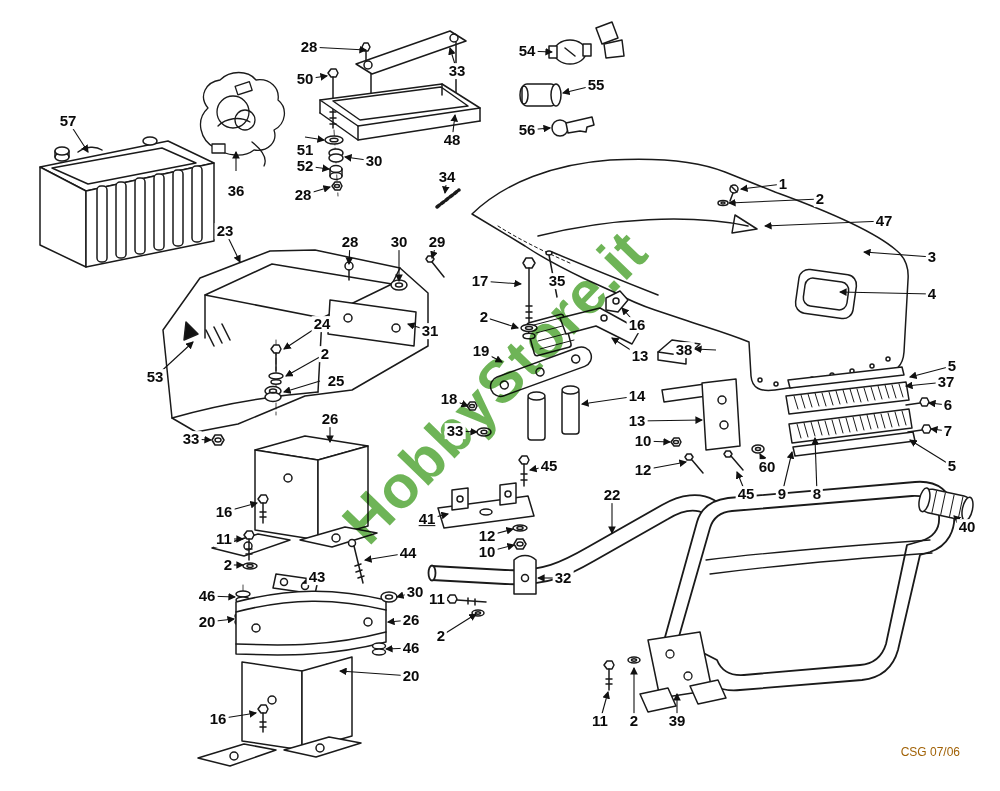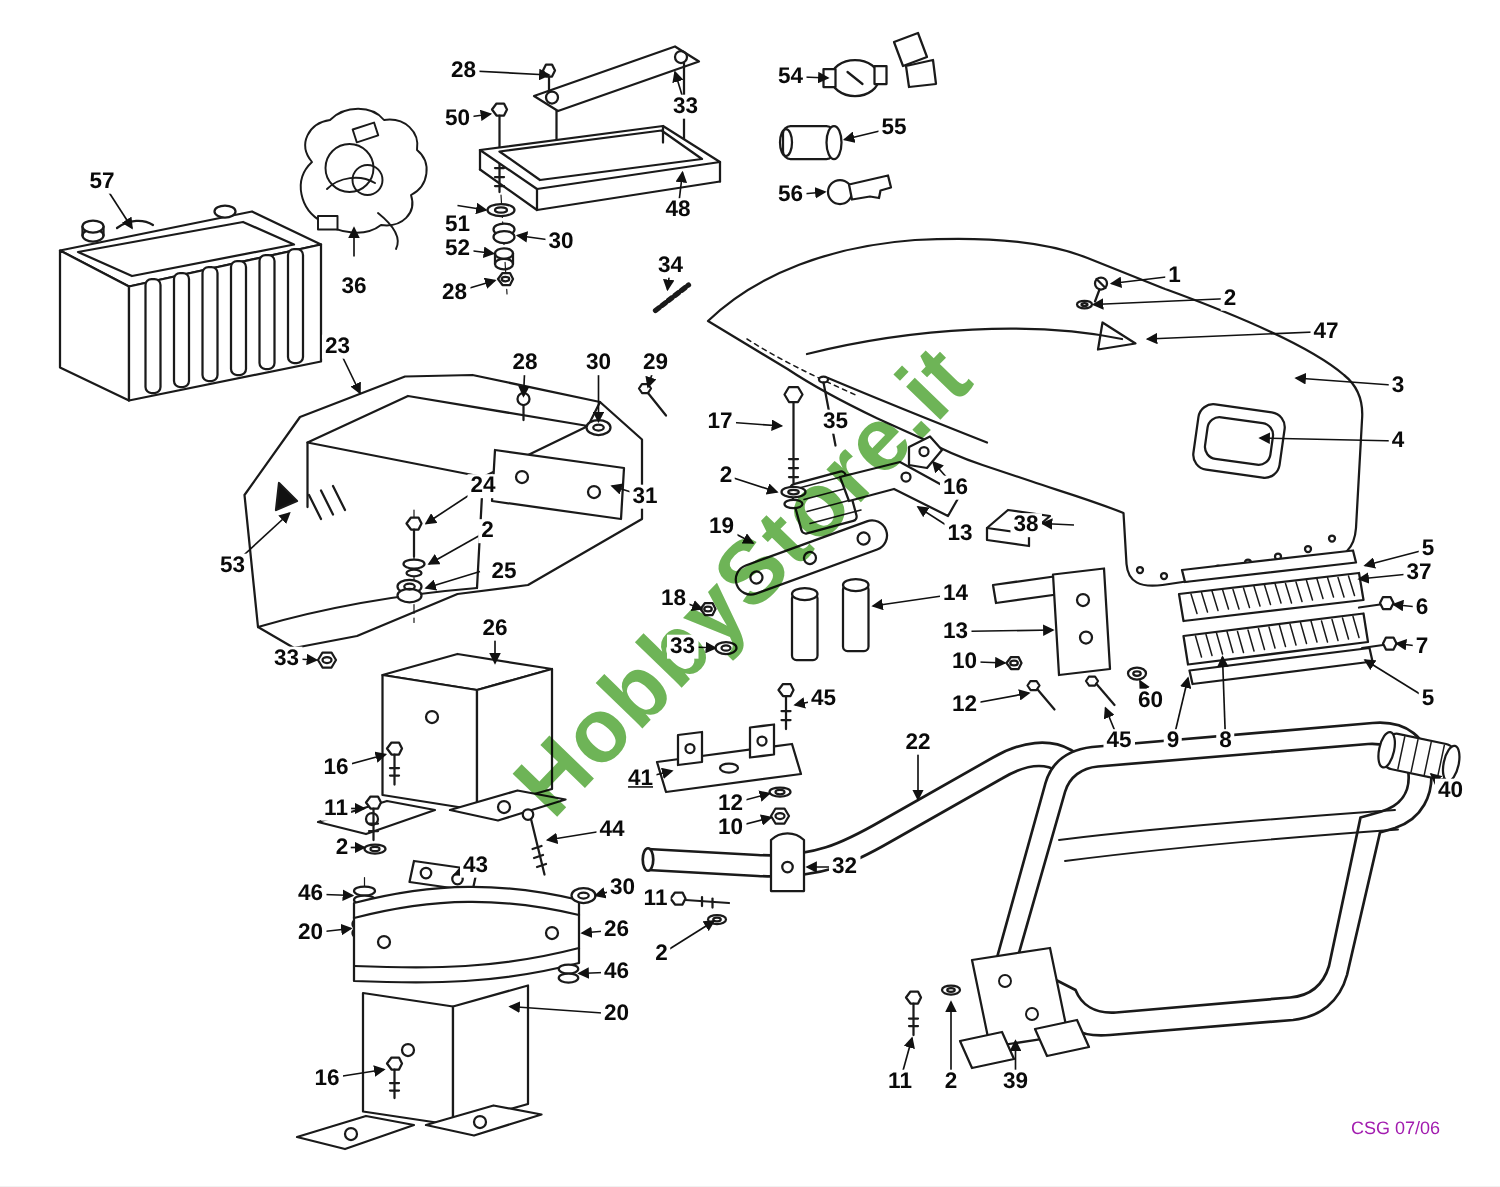--- a/index.html
+++ b/index.html
@@ -9,21 +9,21 @@
   .watermark{position:absolute;left:495px;top:387px;
              transform:translate(-50%,-50%) rotate(-46deg);
              font-size:60px;font-weight:bold;letter-spacing:1px;
              color:rgba(78,163,50,0.82);white-space:nowrap;z-index:2;
              mix-blend-mode:multiply;pointer-events:none;}
   #callout-layer{position:absolute;left:0;top:0;width:100%;height:100%;z-index:3;}
   .callout{position:absolute;transform:translate(-50%,-50%);
            font-weight:bold;font-size:15px;color:#0a0a0a;background:#fff;
            padding:0 2px;line-height:1.05;}
   .footer-code{position:absolute;right:40px;bottom:32px;font-size:12px;
-               color:#a21caf;z-index:3;}
+               color:#a16207;z-index:3;}
 </style>
 </head>
 <body>
 
 <div class="page">
 
 <svg id="diagram-svg" width="1000" height="791" viewBox="0 0 1000 791">
   <defs>
     <marker id="arrow" markerWidth="7" markerHeight="7" refX="6" refY="3.5" orient="auto">
       <path d="M0,0 L7,3.5 L0,7 Z" fill="#111" stroke="none"></path>

